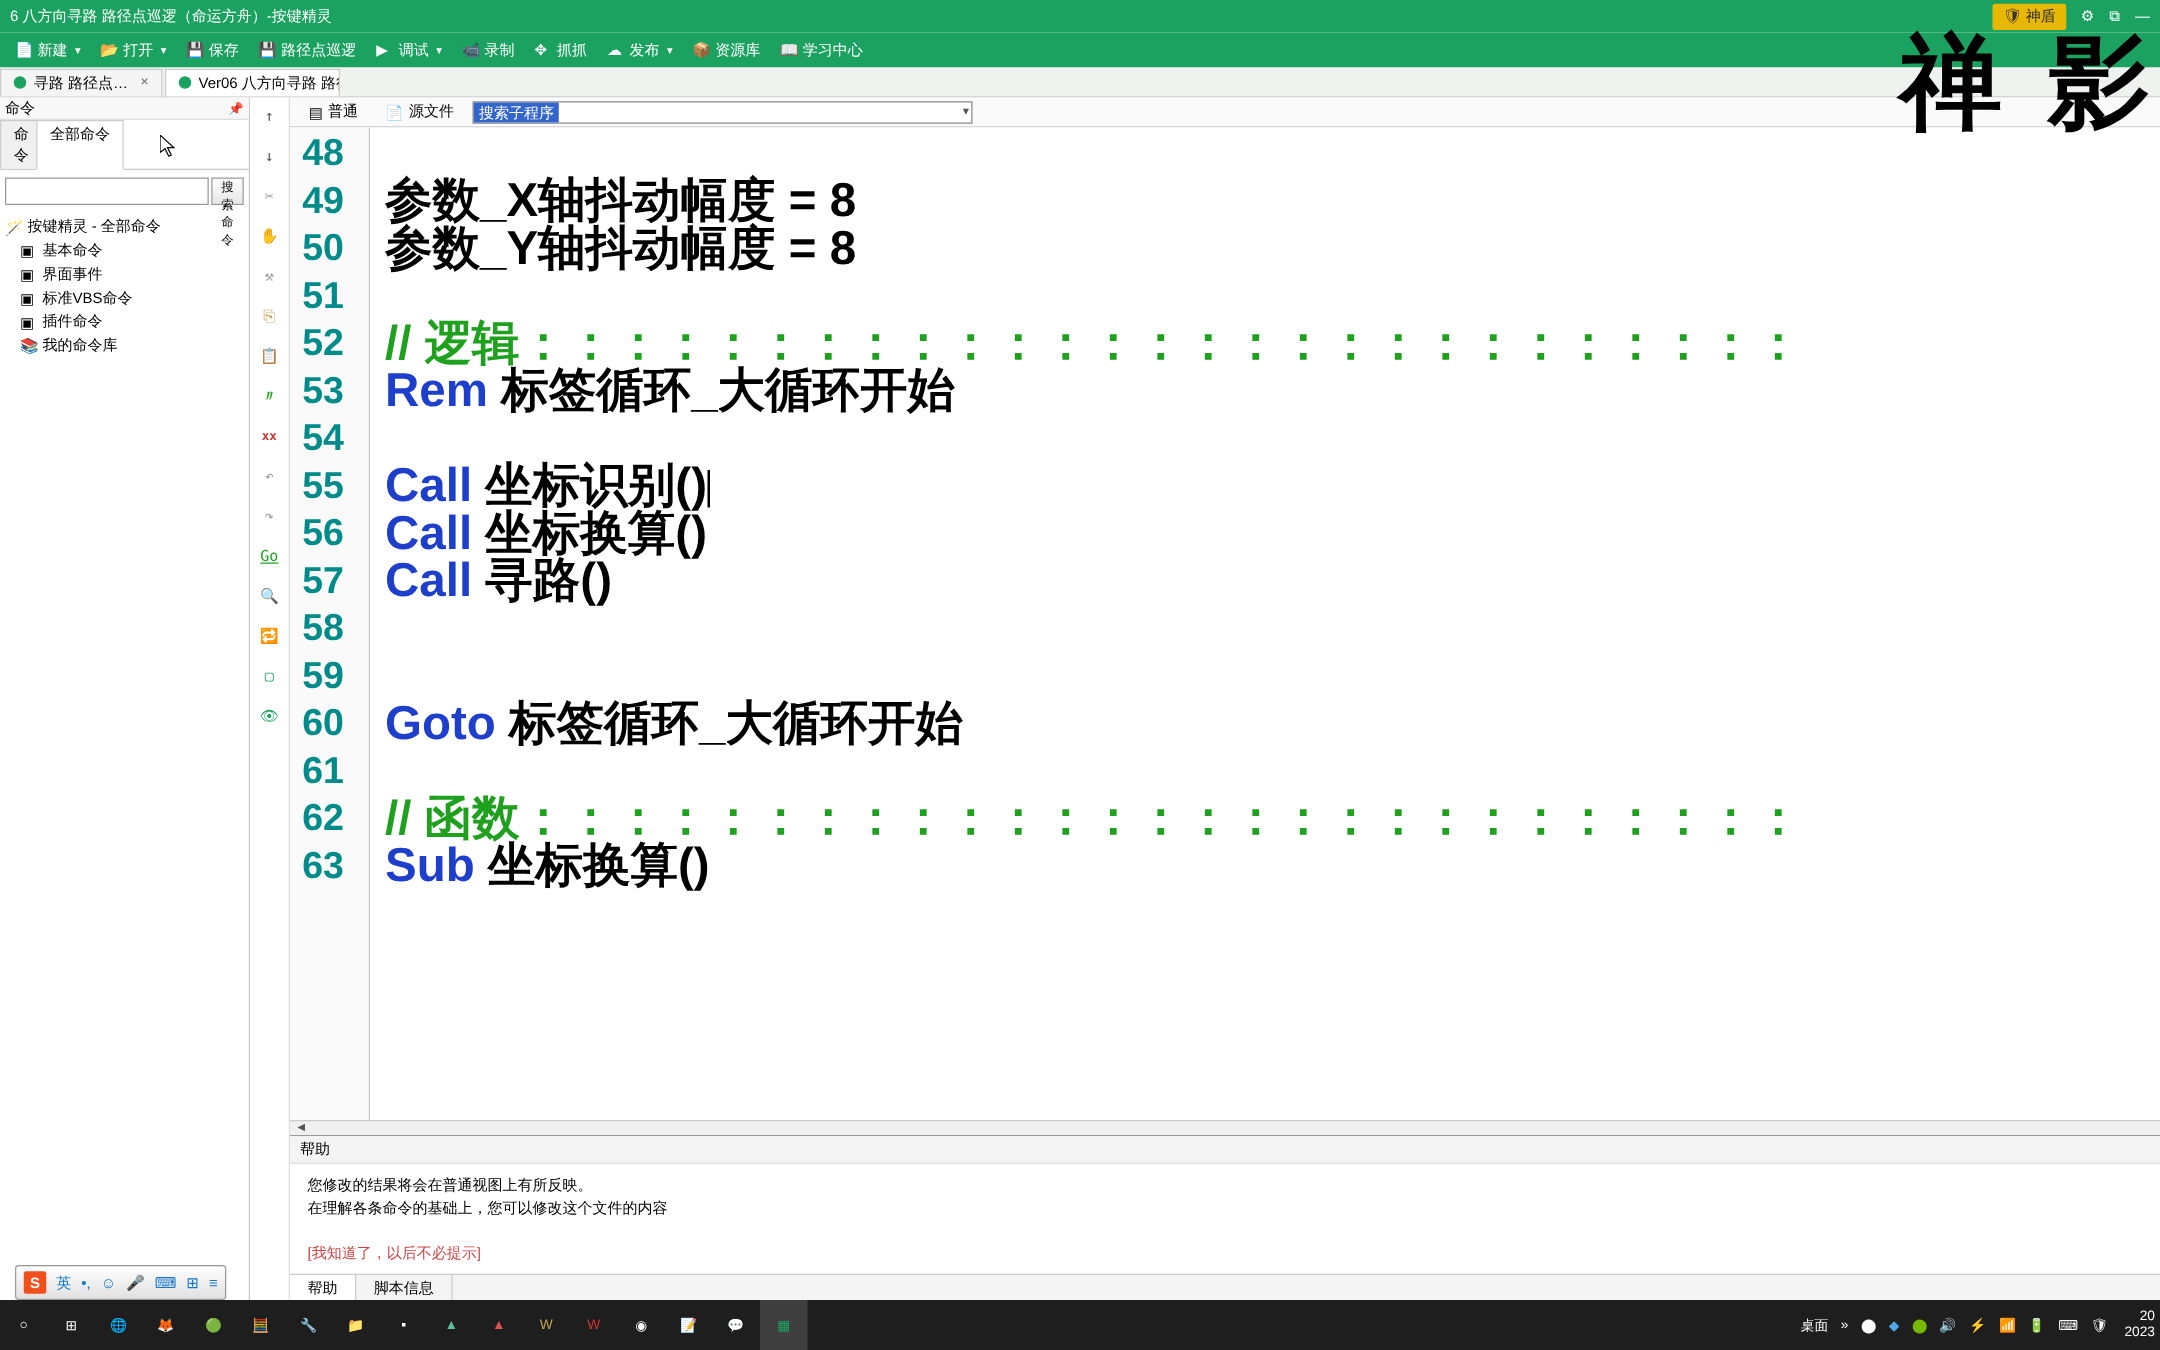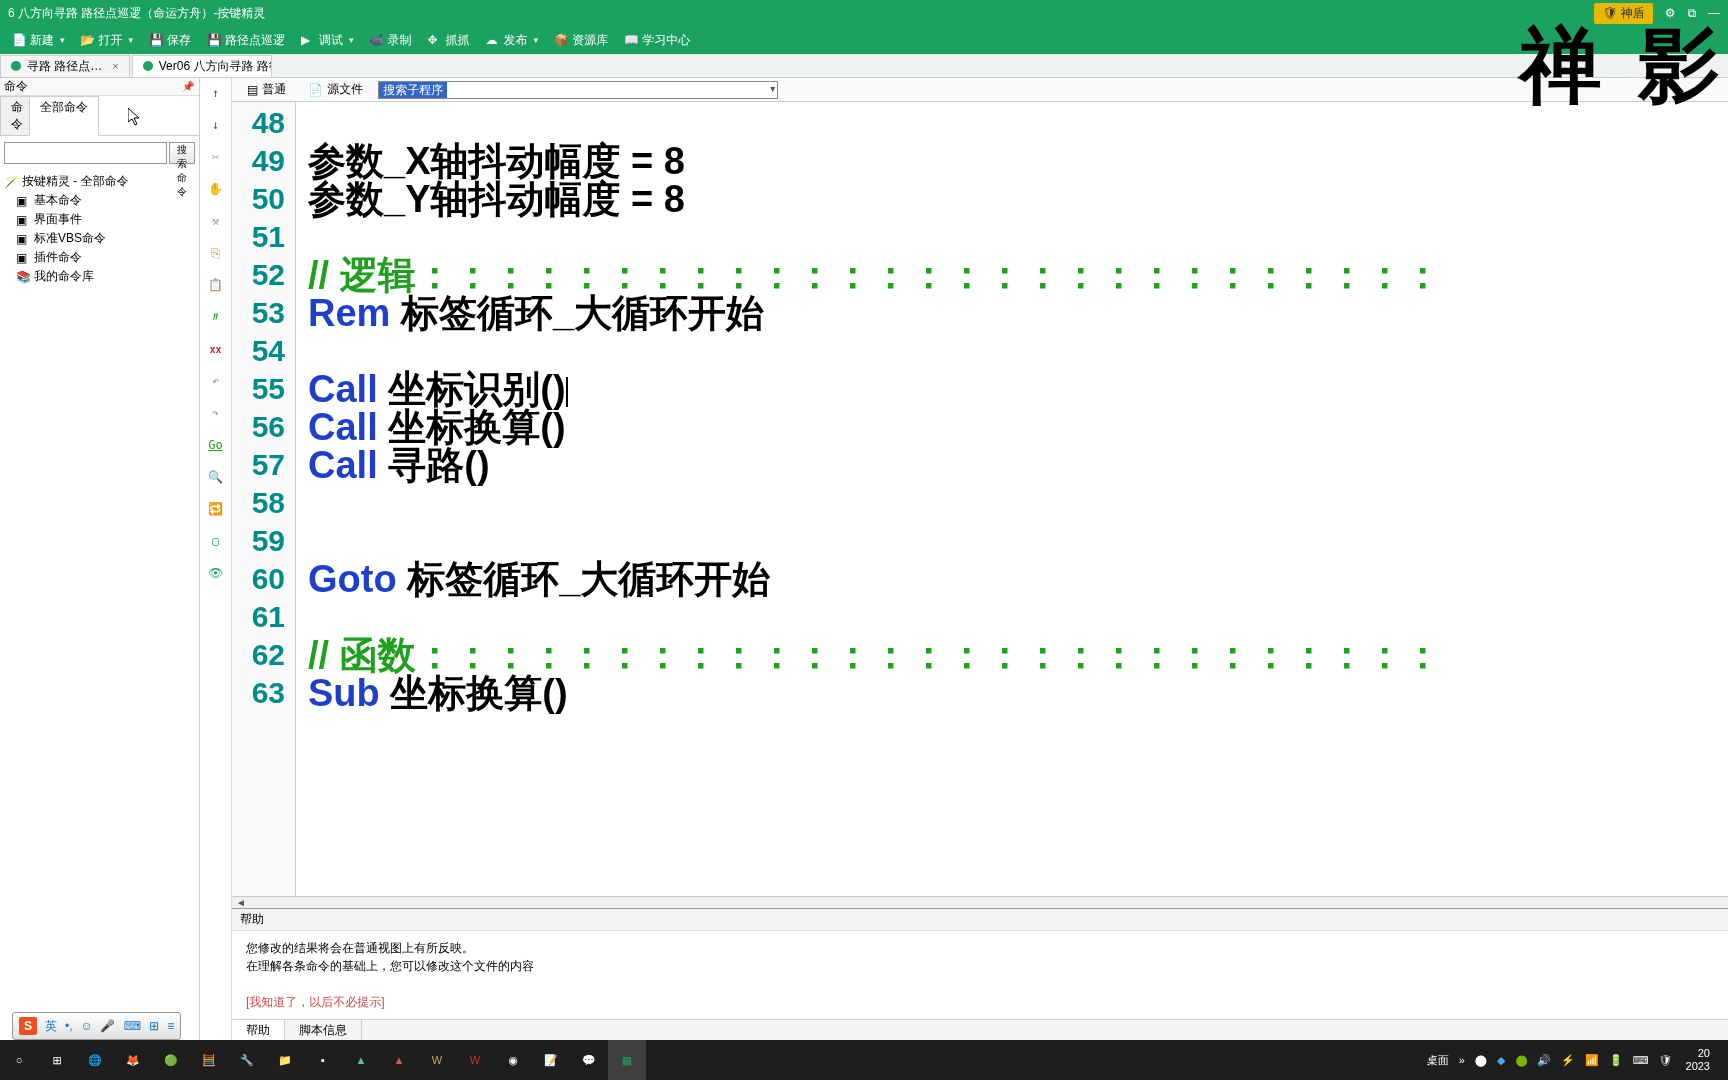--- a/index.html
+++ b/index.html
@@ -33,38 +33,38 @@
 .tree-item .ticon{width:14px;height:14px;display:inline-block}
 .gutter{width:32px;background:#fff;border-right:1px solid #ddd;display:flex;flex-direction:column;align-items:center;padding-top:6px;gap:14px}
 .gb{width:18px;height:18px;display:flex;align-items:center;justify-content:center;font-size:12px;color:#555;cursor:pointer;font-family:monospace}
 .editor-wrap{flex:1;display:flex;flex-direction:column;position:relative}
 .editor-toolbar{height:24px;border-bottom:1px solid #ccc;display:flex;align-items:center;gap:8px;padding:0 8px;font-size:12px;background:#fafafa}
 .et-btn{display:flex;align-items:center;gap:4px;padding:1px 6px;border:1px solid transparent;cursor:pointer}
 .sub-select{flex:0 0 400px;height:18px;border:1px solid #888;background:#fff;font-size:12px;position:relative}
 .sub-select .sel-val{background:#3366CC;color:#fff;padding:0 4px;display:inline-block;height:16px;line-height:16px}
 .sub-select .arrow{position:absolute;right:2px;top:1px;font-size:10px;color:#555}
 .code-area{flex:1;display:flex;overflow:hidden;background:#fff}
-.lineno{width:64px;text-align:right;color:#008B8B;font-weight:700;font-size:30px;font-family:Consolas,monospace;padding-right:10px;padding-top:2px;line-height:38px;border-right:1px solid #ccc;background:#fafafa}
+.lineno{width:64px;text-align:center;color:#008B8B;font-weight:700;font-size:30px;font-family:Consolas,monospace;padding-right:10px;padding-top:2px;line-height:38px;border-right:1px solid #ccc;background:#fafafa}
 .code{flex:1;font-family:Consolas,"Microsoft YaHei",monospace;font-size:38px;font-weight:700;line-height:38px;padding:2px 12px;white-space:pre}
 .kw{color:#1E3FCC}
 .cmt{color:#1FA01F}
 .txt{color:#000}
 .cursor{display:inline-block;width:2px;height:30px;background:#000;vertical-align:middle;animation:blink 1s steps(1) infinite}
 @keyframes blink{50%{opacity:0}}
 .scroll-indicator{height:12px;background:#f0f0f0;border-top:1px solid #ccc;font-size:10px;padding:0 4px;color:#555}
 .help-panel{height:132px;border-top:1px solid #999;display:flex;flex-direction:column;font-size:12px}
 .help-head{padding:2px 8px;background:#f4f4f4;border-bottom:1px solid #ddd}
 .help-body{flex:1;padding:8px 14px;line-height:1.5}
 .help-link{color:#cc4444}
 .help-tabs{display:flex;border-top:1px solid #ccc;background:#f4f4f4}
 .help-tab{padding:2px 14px;border-right:1px solid #ccc;cursor:pointer}
 .help-tab.active{background:#fff}
 .taskbar{position:absolute;left:0;bottom:0;right:0;height:40px;background:#1E1E1E;display:flex;align-items:center;color:#fff;font-size:11px}
 .taskbar .tbicon{width:38px;height:40px;display:flex;align-items:center;justify-content:center;cursor:pointer}
-.taskbar .tray{margin-left:auto;display:flex;align-items:center;gap:4px;padding-right:18px}
+.taskbar .tray{margin-left:auto;display:flex;align-items:center;gap:4px;padding-right:4px}
 .taskbar .tray span{padding:0 3px}
 .sogou-bar{position:absolute;left:12px;bottom:40px;height:28px;display:flex;align-items:center;background:linear-gradient(#fff,#e0e0e0);border:1px solid #999;border-radius:3px;font-size:12px;padding:0 6px;gap:8px;z-index:40}
 .sogou-bar .slogo{width:18px;height:18px;background:#F34F1C;border-radius:2px;display:flex;align-items:center;justify-content:center;color:#fff;font-weight:bold;font-size:12px}
 .sogou-bar .sitem{color:#1577c8}
 .mouse-cursor{position:absolute;left:128px;top:108px;z-index:100;pointer-events:none}
 </style>
 </head>
 <body>
 
 <div class="titlebar">

